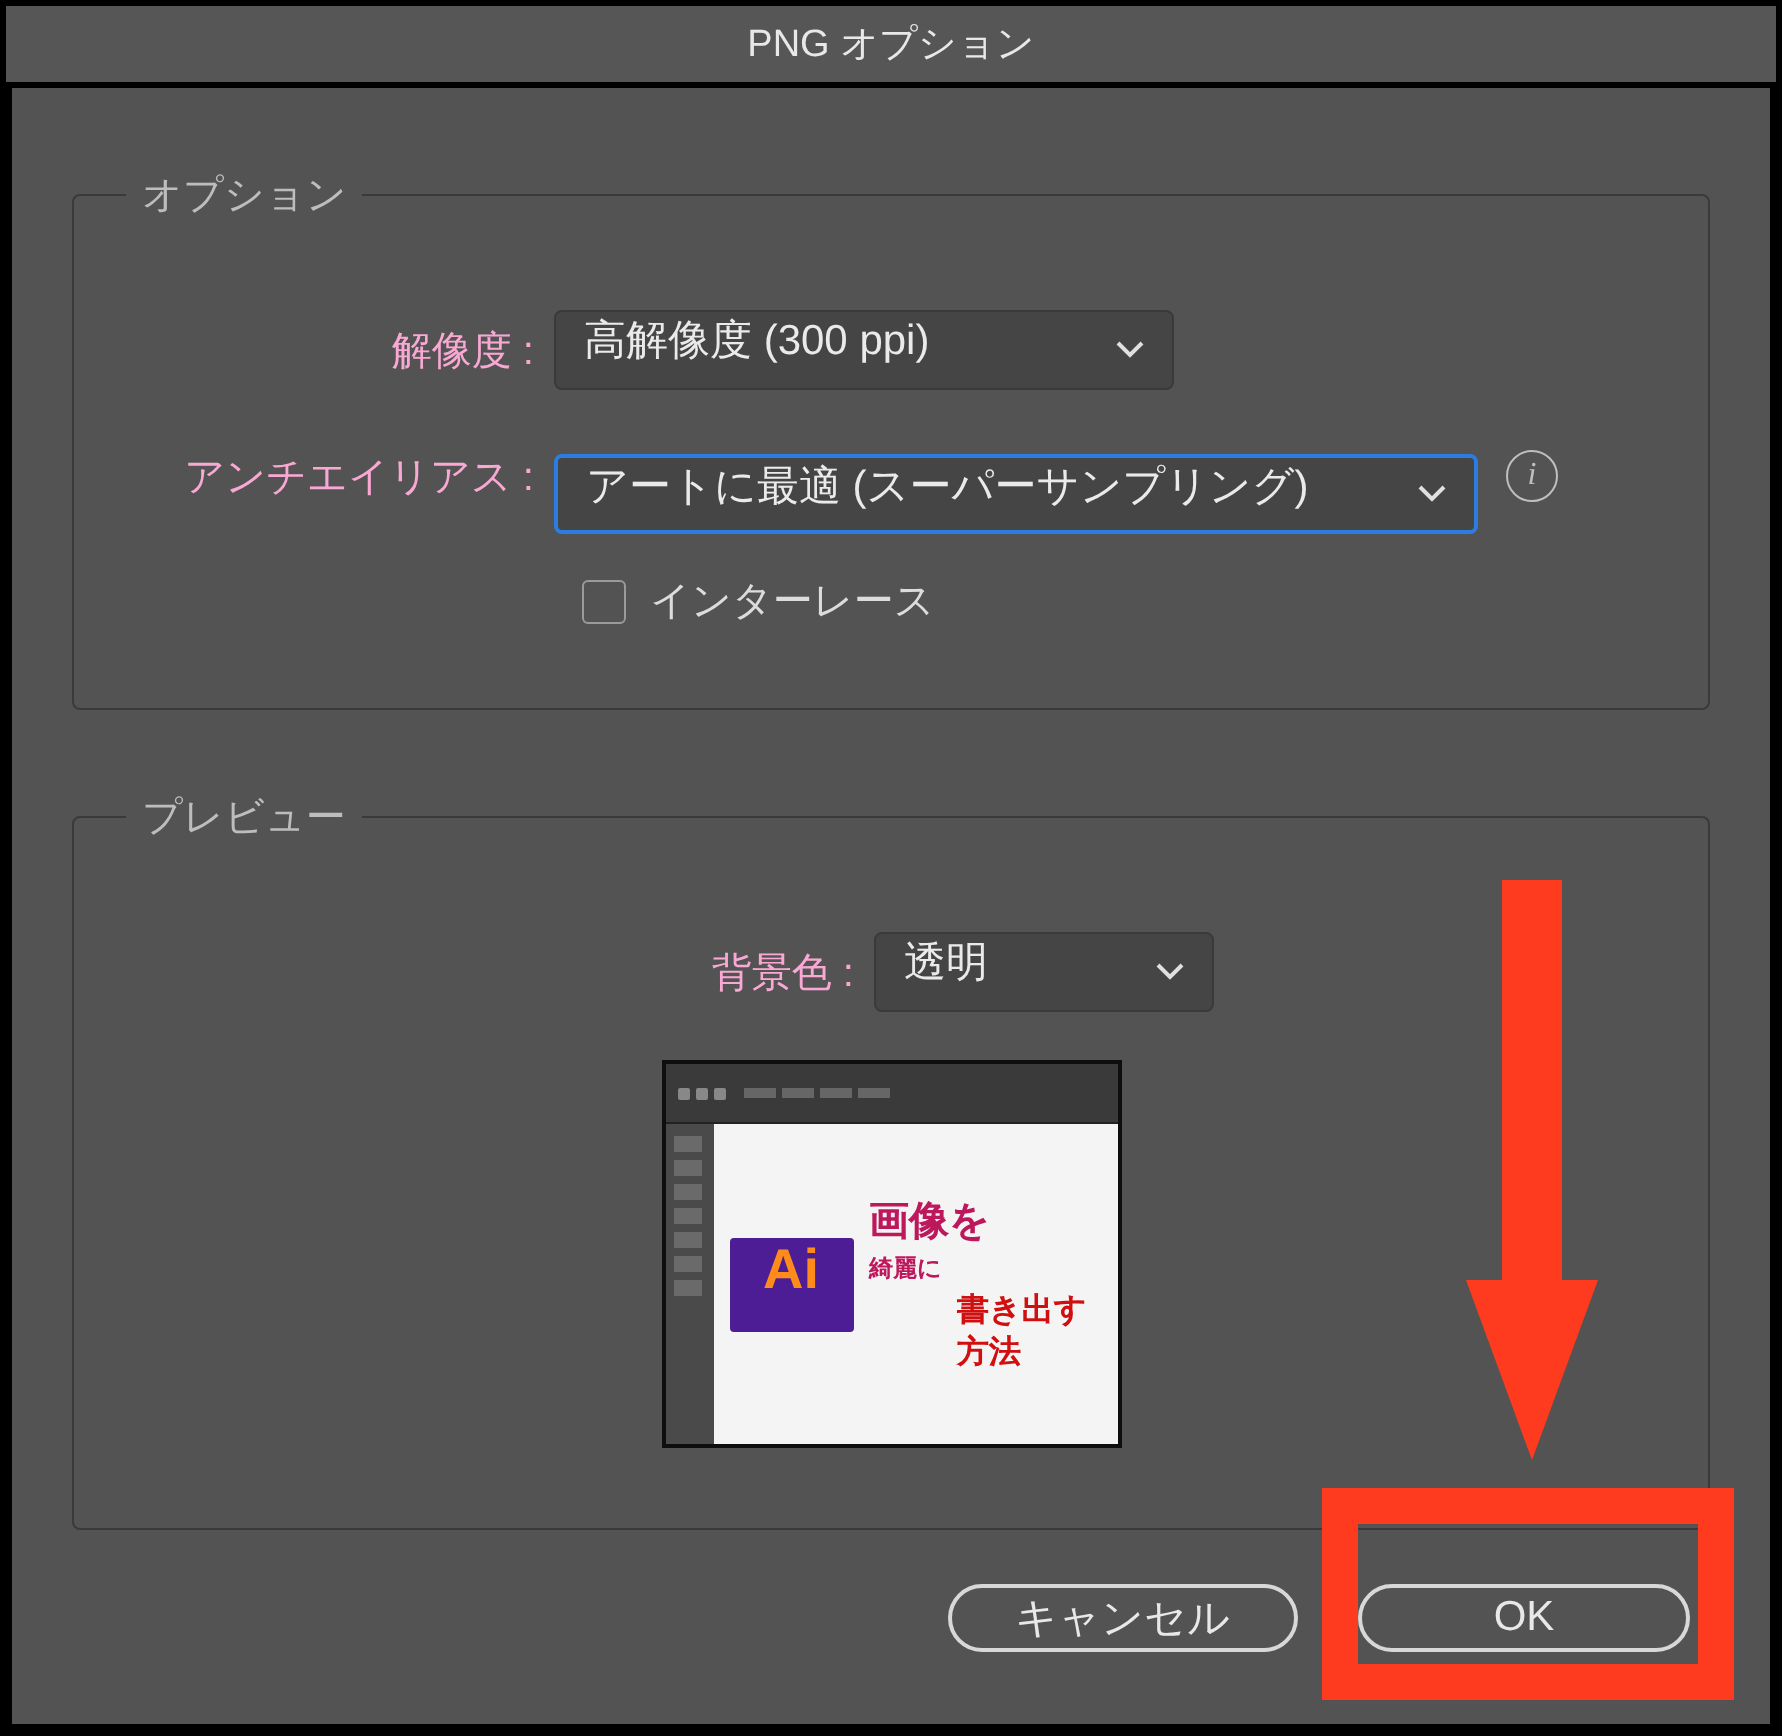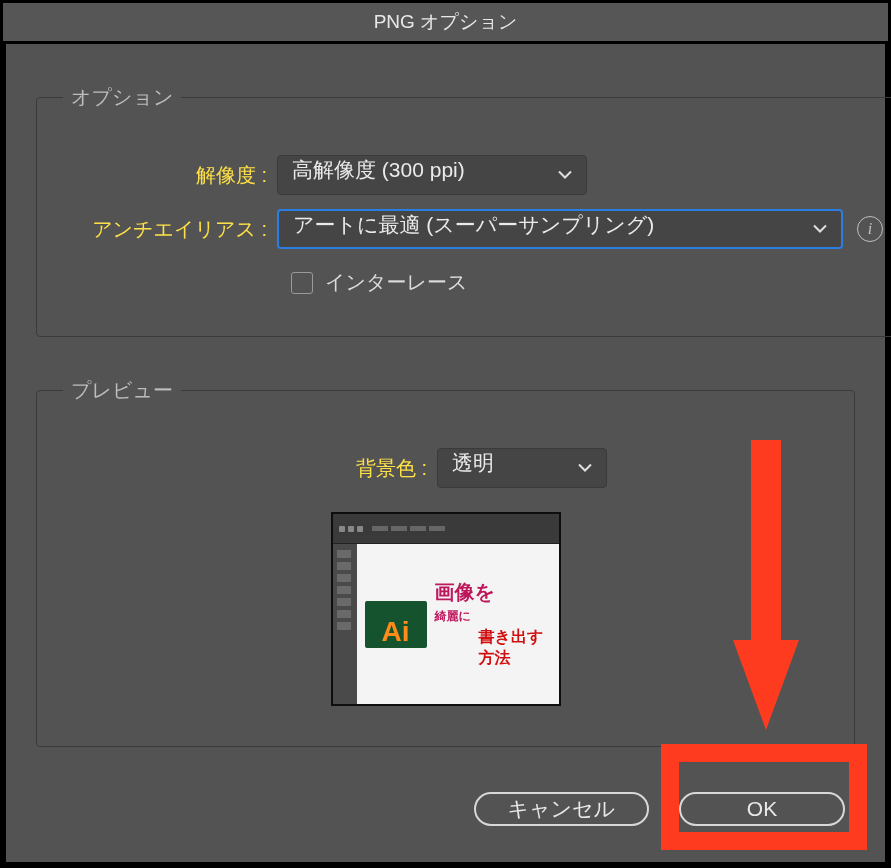--- a/index.html
+++ b/index.html
@@ -20,36 +20,36 @@
     border: 1px solid #3a3a3a; border-radius: 4px; margin: 40px 30px 20px 30px; padding: 30px 20px 40px 20px;
     position: relative;
   }
   fieldset.group > legend {
     color: #bdbdbd; font-size: 20px; padding: 0 8px; margin-left: 6px;
   }
   .row {
     display: flex; align-items: center; margin: 14px 0;
   }
   .label {
-    color: #fde047; font-size: 20px; text-align: right; padding-right: 10px;
+    color: #f9a8d4; font-size: 20px; text-align: right; padding-right: 10px;
     min-width: 220px;
   }
   .label-bgcolor { min-width: 380px; }
   .select {
     background: #454545; border: 1px solid #3a3a3a; border-radius: 4px;
     height: 40px; display: flex; align-items: flex-start; padding: 0 44px 0 14px;
     color: #eaeaea; font-size: 21px; position: relative; cursor: default;
   }
   .select.focused { border: 2px solid #2a7de1; }
   .select .chev {
     position: absolute; right: 14px; top: 50%; transform: translateY(-50%);
     color: #e0e0e0; font-size: 13px;
   }
   .select.resolution { width: 310px; }
-  .select.antialias  { width: 566px; }
+  .select.antialias  { width: 462px; margin-top: 18px; }
   .select.bgcolor    { width: 170px; }
   .info-icon {
     width: 26px; height: 26px; border: 1.5px solid #bfbfbf; border-radius: 50%;
     display: flex; align-items: center; justify-content: center; color: #bfbfbf;
     font-family: Georgia, serif; font-style: italic; font-size: 16px; margin-left: 14px;
   }
   .checkbox-row {
     display: flex; align-items: center; margin: 20px 0 0 234px;
   }
   .checkbox {
@@ -72,21 +72,21 @@
   .thumb-top .bar { width: 16px; height: 5px; background: #666; }
   .thumb-mid { flex: 1; display: flex; background: #f4f4f4; }
   .thumb-side {
     width: 24px; background: #4a4a4a; display: flex; flex-direction: column; gap: 4px; padding: 6px 4px;
   }
   .thumb-side .sq { width: 14px; height: 8px; background: #6a6a6a; }
   .thumb-content {
     flex: 1; padding: 8px 8px; display: flex; gap: 8px; align-items: center;
   }
   .ai-badge {
-    width: 62px; height: 47px; background: #14532d; display: flex; align-items: flex-end; justify-content: center;
+    width: 62px; height: 47px; background: #4c1d95; display: flex; align-items: flex-start; justify-content: center;
     color: #ff8c1a; font-weight: 700; font-size: 28px; font-family: sans-serif;
     border-radius: 2px;
   }
   .thumb-text {
     flex: 1; display: flex; flex-direction: column; align-items: flex-start; gap: 2px;
   }
   .thumb-text .t1 { color: #be185d; font-weight: 800; font-size: 20px; }
   .thumb-text .t2 { color: #be185d; font-weight: 800; font-size: 12px; text-shadow: 0 0 1px #fff; }
   .thumb-text .t3 { color: #d01010; font-weight: 800; font-size: 16px; text-shadow: 0 0 1px #fff; margin-left: 44px; }
 

